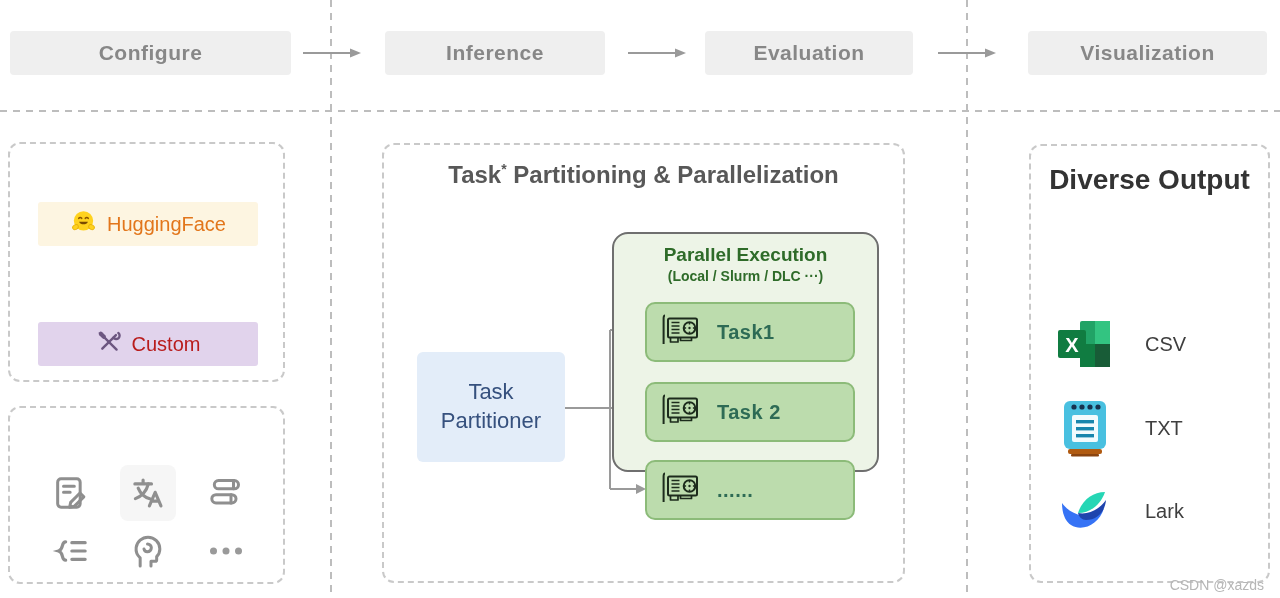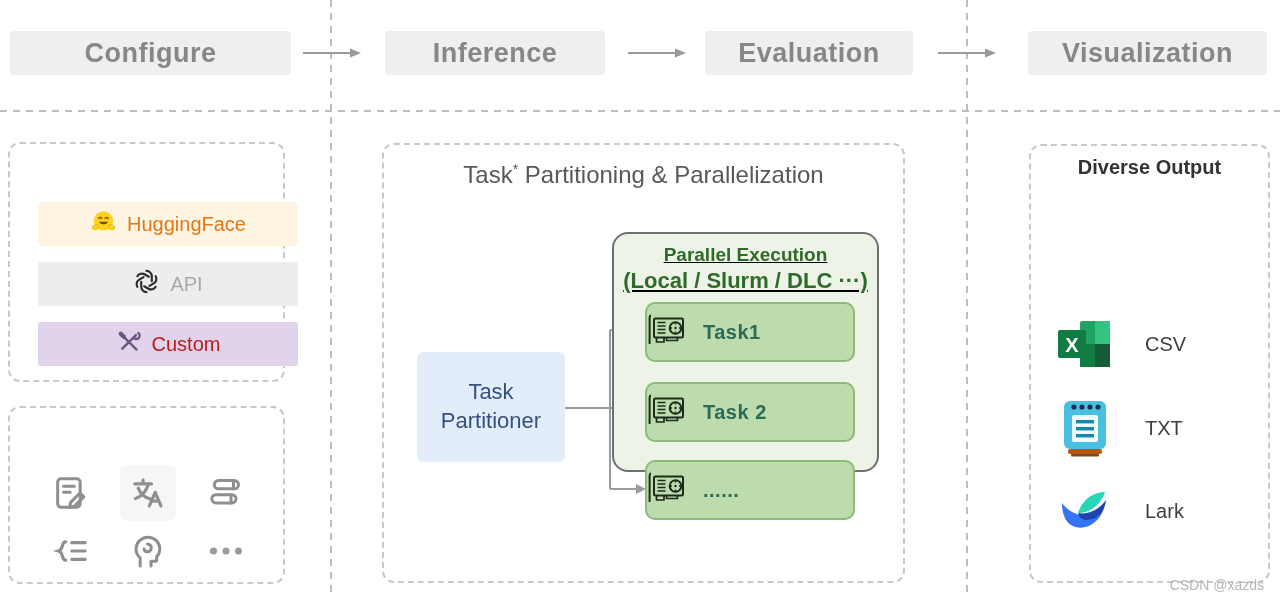--- a/index.html
+++ b/index.html
@@ -6,50 +6,50 @@
   .canvas{position:relative;width:1280px;height:598px;background:#fff;overflow:hidden;
           font-family:"Liberation Sans",sans-serif;}
   
   .vline{position:absolute;top:0;width:2px;height:598px;
          background:repeating-linear-gradient(to bottom,#bdbdbd 0 7px,transparent 7px 13px);}
   .hline{position:absolute;left:0;top:110px;width:1280px;height:2px;
          background:repeating-linear-gradient(to right,#bdbdbd 0 7px,transparent 7px 13px);}
   
   .stage{position:absolute;top:31px;height:44px;background:#efefef;border-radius:4px;
          display:flex;align-items:center;justify-content:center;
-         font-weight:bold;font-size:27px;color:#878787;letter-spacing:.5px;}
+         font-weight:bold;font-size:21px;color:#878787;letter-spacing:.5px;}
   .flow-arrow{position:absolute;top:47px;}
   
   .panel{position:absolute;border:2px dashed #c9c9c9;border-radius:12px;background:#fff;box-sizing:border-box;}
   .panel-title{position:absolute;left:0;right:0;text-align:center;font-weight:bold;color:#3d3d3d;}
   
-  .model-row{position:absolute;left:28px;width:260px;height:44px;border-radius:3px;
+  .model-row{position:absolute;left:28px;width:220px;height:44px;border-radius:3px;
              display:flex;align-items:center;justify-content:center;gap:10px;font-size:20px;}
   .row-hf{top:58px;background:#fdf5e1;color:#e2761b;}
   .row-api{top:118px;background:#ededed;color:#a9a9a9;}
   .row-custom{top:178px;background:#e1d3ec;color:#b91c1c;}
   
   .ds-grid{position:absolute;left:22px;top:56px;width:233px;display:grid;
            grid-template-columns:repeat(3,1fr);grid-auto-rows:58px;justify-items:center;align-items:center;}
   .ds-cell{width:56px;height:56px;display:flex;align-items:center;justify-content:center;border-radius:8px;}
   .ds-cell.shaded{background:#f6f6f6;}
   
   .mid-title{position:absolute;left:0;right:0;top:16px;text-align:center;
-             font-weight:normal;font-size:24px;color:#585858;}
+             font-weight:bold;font-size:24px;color:#585858;}
   .mid-title sup{font-size:14px;}
   .tp-box{position:absolute;left:33px;top:207px;width:148px;height:110px;background:#e3edf9;
           border-radius:6px;display:flex;flex-direction:column;align-items:center;justify-content:center;
           color:#36517e;font-size:22px;line-height:1.3;}
   .par-box{position:absolute;left:228px;top:87px;width:267px;height:240px;background:#edf4e7;
-           border:2px solid #6f6f6f;border-radius:16px;box-sizing:border-box;text-decoration:underline;}
+           border:2px solid #6f6f6f;border-radius:16px;box-sizing:border-box;}
   .par-title{margin-top:9px;text-align:center;font-weight:bold;color:#2e6b29;font-size:19px;line-height:1.3;}
-  .par-sub{text-align:center;font-weight:bold;color:#2e6b29;font-size:22px;line-height:1.2;}
+  .par-sub{text-align:center;font-weight:bold;color:#2e6b29;font-size:14px;line-height:1.2;}
   .task-box{position:absolute;left:31px;width:210px;height:60px;background:#bcdcad;
             border:2px solid #8cbb79;border-radius:10px;display:flex;align-items:center;
-            box-sizing:border-box;gap:16px;}
+            padding-left:14px;box-sizing:border-box;gap:16px;}
   .task-label{font-weight:bold;font-size:20px;color:#2e6b55;letter-spacing:.5px;}
   .connector{position:absolute;left:181px;top:175px;}
   
   .out-item{position:absolute;left:24px;right:10px;display:flex;align-items:center;}
   .out-icon{width:60px;display:flex;justify-content:center;}
   .out-label{margin-left:30px;font-size:20px;color:#3f3f3f;}
   .watermark{position:absolute;right:16px;top:577px;font-size:14px;color:#b6b6b6;}
 </style>
 </head>
 <body>
@@ -86,33 +86,20 @@
           <circle cx="12" cy="11.4" r="8.6" fill="#FFD21E"></circle>
           <path d="M7.8 9.2 q1.3-1.6 2.6 0 M13.6 9.2 q1.3-1.6 2.6 0" stroke="#8a5500" stroke-width="1.4" fill="none" stroke-linecap="round"></path>
           <path d="M8.1 12.2 c1 3.1 6.8 3.1 7.8 0 z" fill="#7a4a00"></path>
           <ellipse cx="4.9" cy="17" rx="2.7" ry="2" fill="#FFD21E" stroke="#eab308" stroke-width="0.8" transform="rotate(-30 4.9 17)"></ellipse>
           <ellipse cx="19.1" cy="17" rx="2.7" ry="2" fill="#FFD21E" stroke="#eab308" stroke-width="0.8" transform="rotate(30 19.1 17)"></ellipse>
         </svg>
       </span>
       <span>HuggingFace</span>
     </div>
 
-    <div class="model-row row-api">
-      <span>
-        <svg width="27" height="27" viewBox="0 0 24 24" fill="none" stroke="#2b2b2b" stroke-width="1.9" stroke-linecap="round">
-          <path d="M12 2.6 a4.7 4.7 0 0 1 4.7 4.7 v4.4"></path>
-          <path d="M12 2.6 a4.7 4.7 0 0 1 4.7 4.7 v4.4" transform="rotate(60 12 12)"></path>
-          <path d="M12 2.6 a4.7 4.7 0 0 1 4.7 4.7 v4.4" transform="rotate(120 12 12)"></path>
-          <path d="M12 2.6 a4.7 4.7 0 0 1 4.7 4.7 v4.4" transform="rotate(180 12 12)"></path>
-          <path d="M12 2.6 a4.7 4.7 0 0 1 4.7 4.7 v4.4" transform="rotate(240 12 12)"></path>
-          <path d="M12 2.6 a4.7 4.7 0 0 1 4.7 4.7 v4.4" transform="rotate(300 12 12)"></path>
-        </svg>
-      </span>
-      <span>API</span>
-    </div>
 
     <div class="model-row row-custom">
       <span>
         <svg width="26" height="26" viewBox="0 0 24 24" fill="none">
           <g stroke="#6c5680" stroke-width="2.2" stroke-linecap="round">
             <path d="M6.5 6.5 L19 19"></path>
             <path d="M18.4 5.6 L5.8 18.2"></path>
             <path d="M20.6 3.6 a3.2 3.2 0 1 1 -4.5 4.5"></path>
           </g>
           <path d="M4.4 4.4 l2.8 2.8" stroke="#6c5680" stroke-width="3.8" stroke-linecap="round"></path>
@@ -251,21 +238,21 @@
             </g>
             <circle cx="28.5" cy="14" r="1.2" fill="#1c2b1c"></circle>
           </svg>
         </span>
         <span class="task-label">......</span>
       </div>
     </div>
   </div>
 
   <div class="panel" style="left:1029px;top:144px;width:241px;height:439px">
-    <div class="panel-title" style="top:10px;font-size:20px;color:#333">Diverse Output</div>
+    <div class="panel-title" style="top:18px;font-size:28px;color:#333">Diverse Output</div>
 
 
     <div class="out-item" style="top:175px;height:46px">
       <span class="out-icon">
         <svg width="54" height="46" viewBox="0 0 54 46">
           <rect x="22" y="0" width="30" height="46" rx="2" fill="#21a366"></rect>
           <rect x="37" y="0" width="15" height="23" fill="#33c481"></rect>
           <rect x="22" y="23" width="30" height="23" fill="#107c41"></rect>
           <rect x="37" y="23" width="15" height="23" fill="#185c37"></rect>
           <rect x="0" y="9" width="28" height="28" rx="2" fill="#107c41"></rect>

